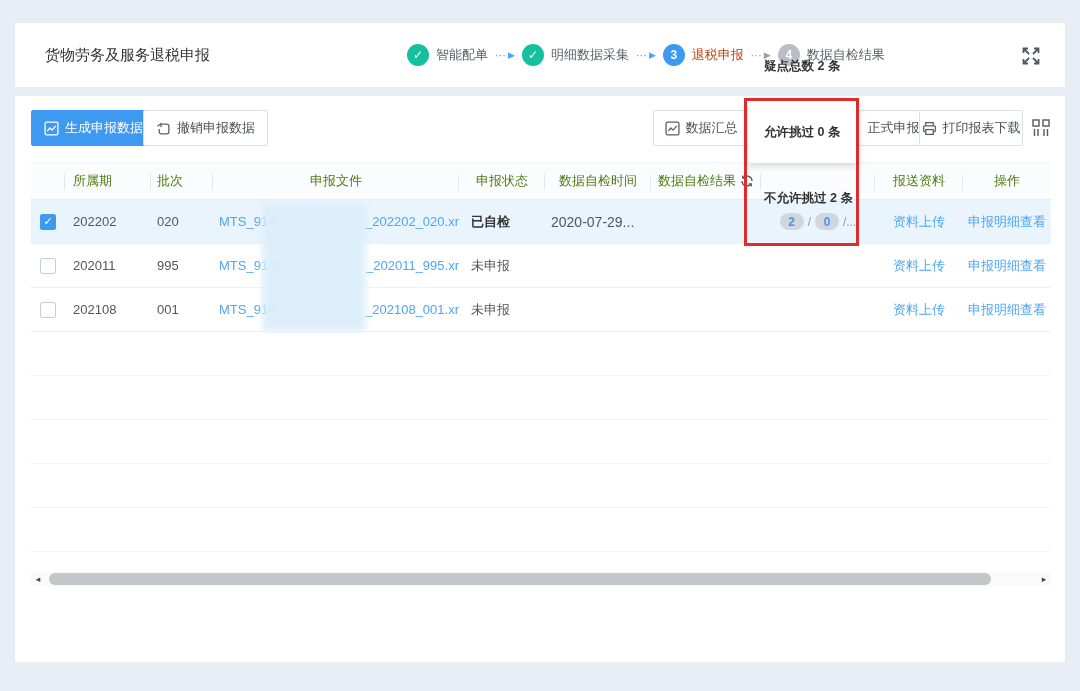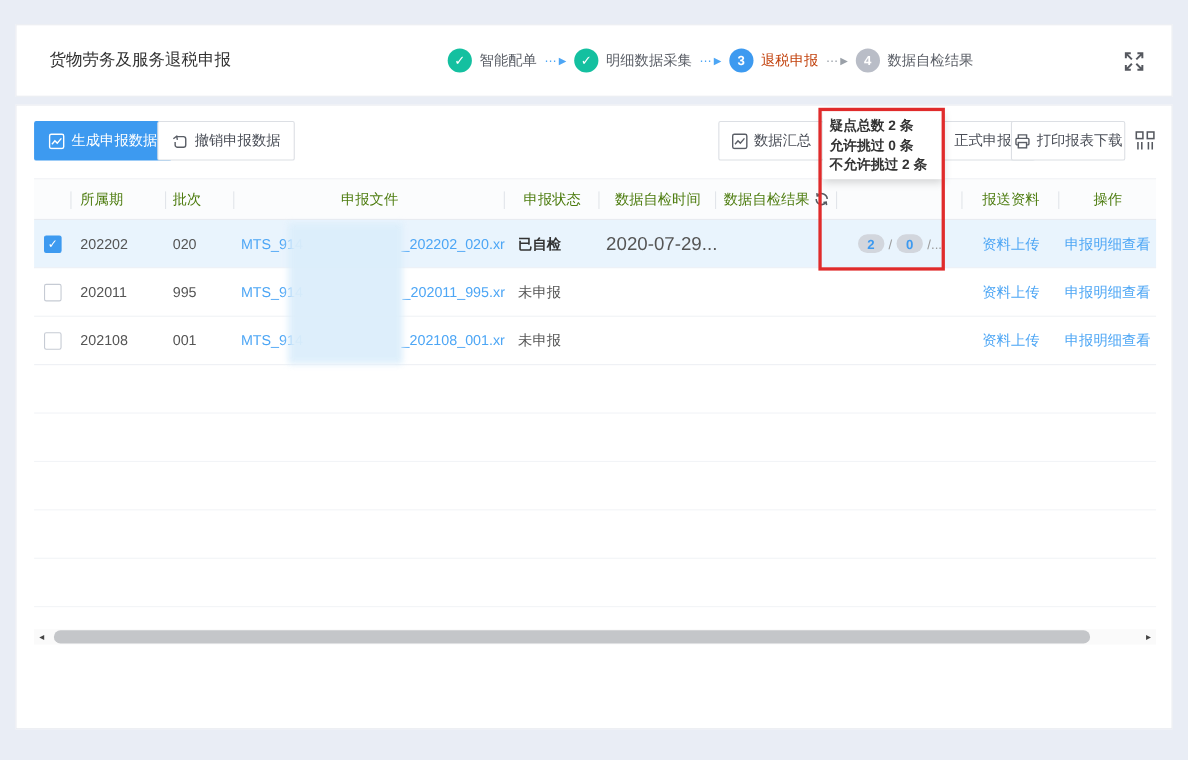--- a/index.html
+++ b/index.html
@@ -47,21 +47,21 @@
   .th-row { height:38px; background:#fbfcfd; border-top:1px solid #f0f2f5; border-bottom:1px solid #e8ebf0; }
   .td, .th { display:flex; align-items:center; font-size:13px; color:#555; overflow:visible; white-space:nowrap; }
   .th { color:#4d7c0f; justify-content:center; position:relative; }
   .th:not(:last-child)::after { content:""; position:absolute; right:0; top:11px; height:16px; border-right:1px solid #e2e5ea; }
   .c-cb{width:34px;justify-content:center;} .c-period{width:86px;padding-left:8px;}
   .c-batch{width:62px;padding-left:6px;} .c-file{width:246px;}
   .c-status{width:86px;} .c-time{width:106px;} .c-result{width:110px;}
   .c-doubt{width:114px;justify-content:center;} .c-submit{width:88px;justify-content:center;}
   .c-action{width:88px;justify-content:center;}
   .th.c-period,.th.c-batch{justify-content:flex-start;}
-  .td.c-status{padding-left:12px;} .td.c-time{padding-left:6px; font-size:17px;}
+  .td.c-status{padding-left:12px;} .td.c-time{padding-left:6px; font-size:14px;}
   .td.c-file{padding-left:6px;}
   .row { height:44px; border-bottom:1px solid #eef0f4; background:#fff; }
   .row.selected { background:#e9f4fd; }
   .empty-row { height:44px; border-bottom:1px solid #f2f4f7; }
   .empty-row.short { height:20px; border-bottom:none; }
   .checkbox { width:16px; height:16px; border:1px solid #c6cbd4; border-radius:2px; background:#fff;
               display:flex; align-items:center; justify-content:center; cursor:pointer; }
   .checkbox.checked { background:#3d9af0; border-color:#3d9af0; color:#fff; font-size:11px; }
   .link { color:#4da6f5; cursor:pointer; }
   .status-bold { font-weight:bold; color:#333; }
@@ -77,21 +77,21 @@
   .hscroll { position:relative; width:1020px; height:14px; background:#fafafa; }
   .hscroll .sb-arrow { position:absolute; top:0; width:14px; height:14px; font-size:9px; color:#444;
                        display:flex; align-items:center; justify-content:center; cursor:pointer; }
   .sb-left{left:0;} .sb-right{right:0;}
   .sb-thumb { position:absolute; left:18px; top:1px; width:942px; height:12px; background:#c4c6c9; border-radius:6px; cursor:pointer; }
 
   
   .redaction { position:absolute; left:262px; top:203px; width:104px; height:128px; background:#dceefb;
                filter:blur(3px); opacity:.95; z-index:3; }
   .doubt-popup { position:absolute; left:748px; top:101px; width:110px; height:62px; background:#fff; z-index:5;
-                 box-shadow:0 2px 8px rgba(0,0,0,.18); padding:3px 6px; display:flex; flex-direction:column; justify-content:center; }
+                 box-shadow:0 2px 8px rgba(0,0,0,.18); padding:3px 16px; display:flex; flex-direction:column; justify-content:center;gap:48px; }
   .doubt-popup div { font-size:12.5px; font-weight:bold; color:#333; line-height:18px; white-space:nowrap; }
   .annotation-box { position:absolute; left:744px; top:98px; width:115px; height:148px; border:3px solid #e02b2b;
                     z-index:6; pointer-events:none; }
 </style>
 </head>
 <body>
 
 <div class="card" id="header-card">
   <div class="page-title">货物劳务及服务退税申报</div>
 

